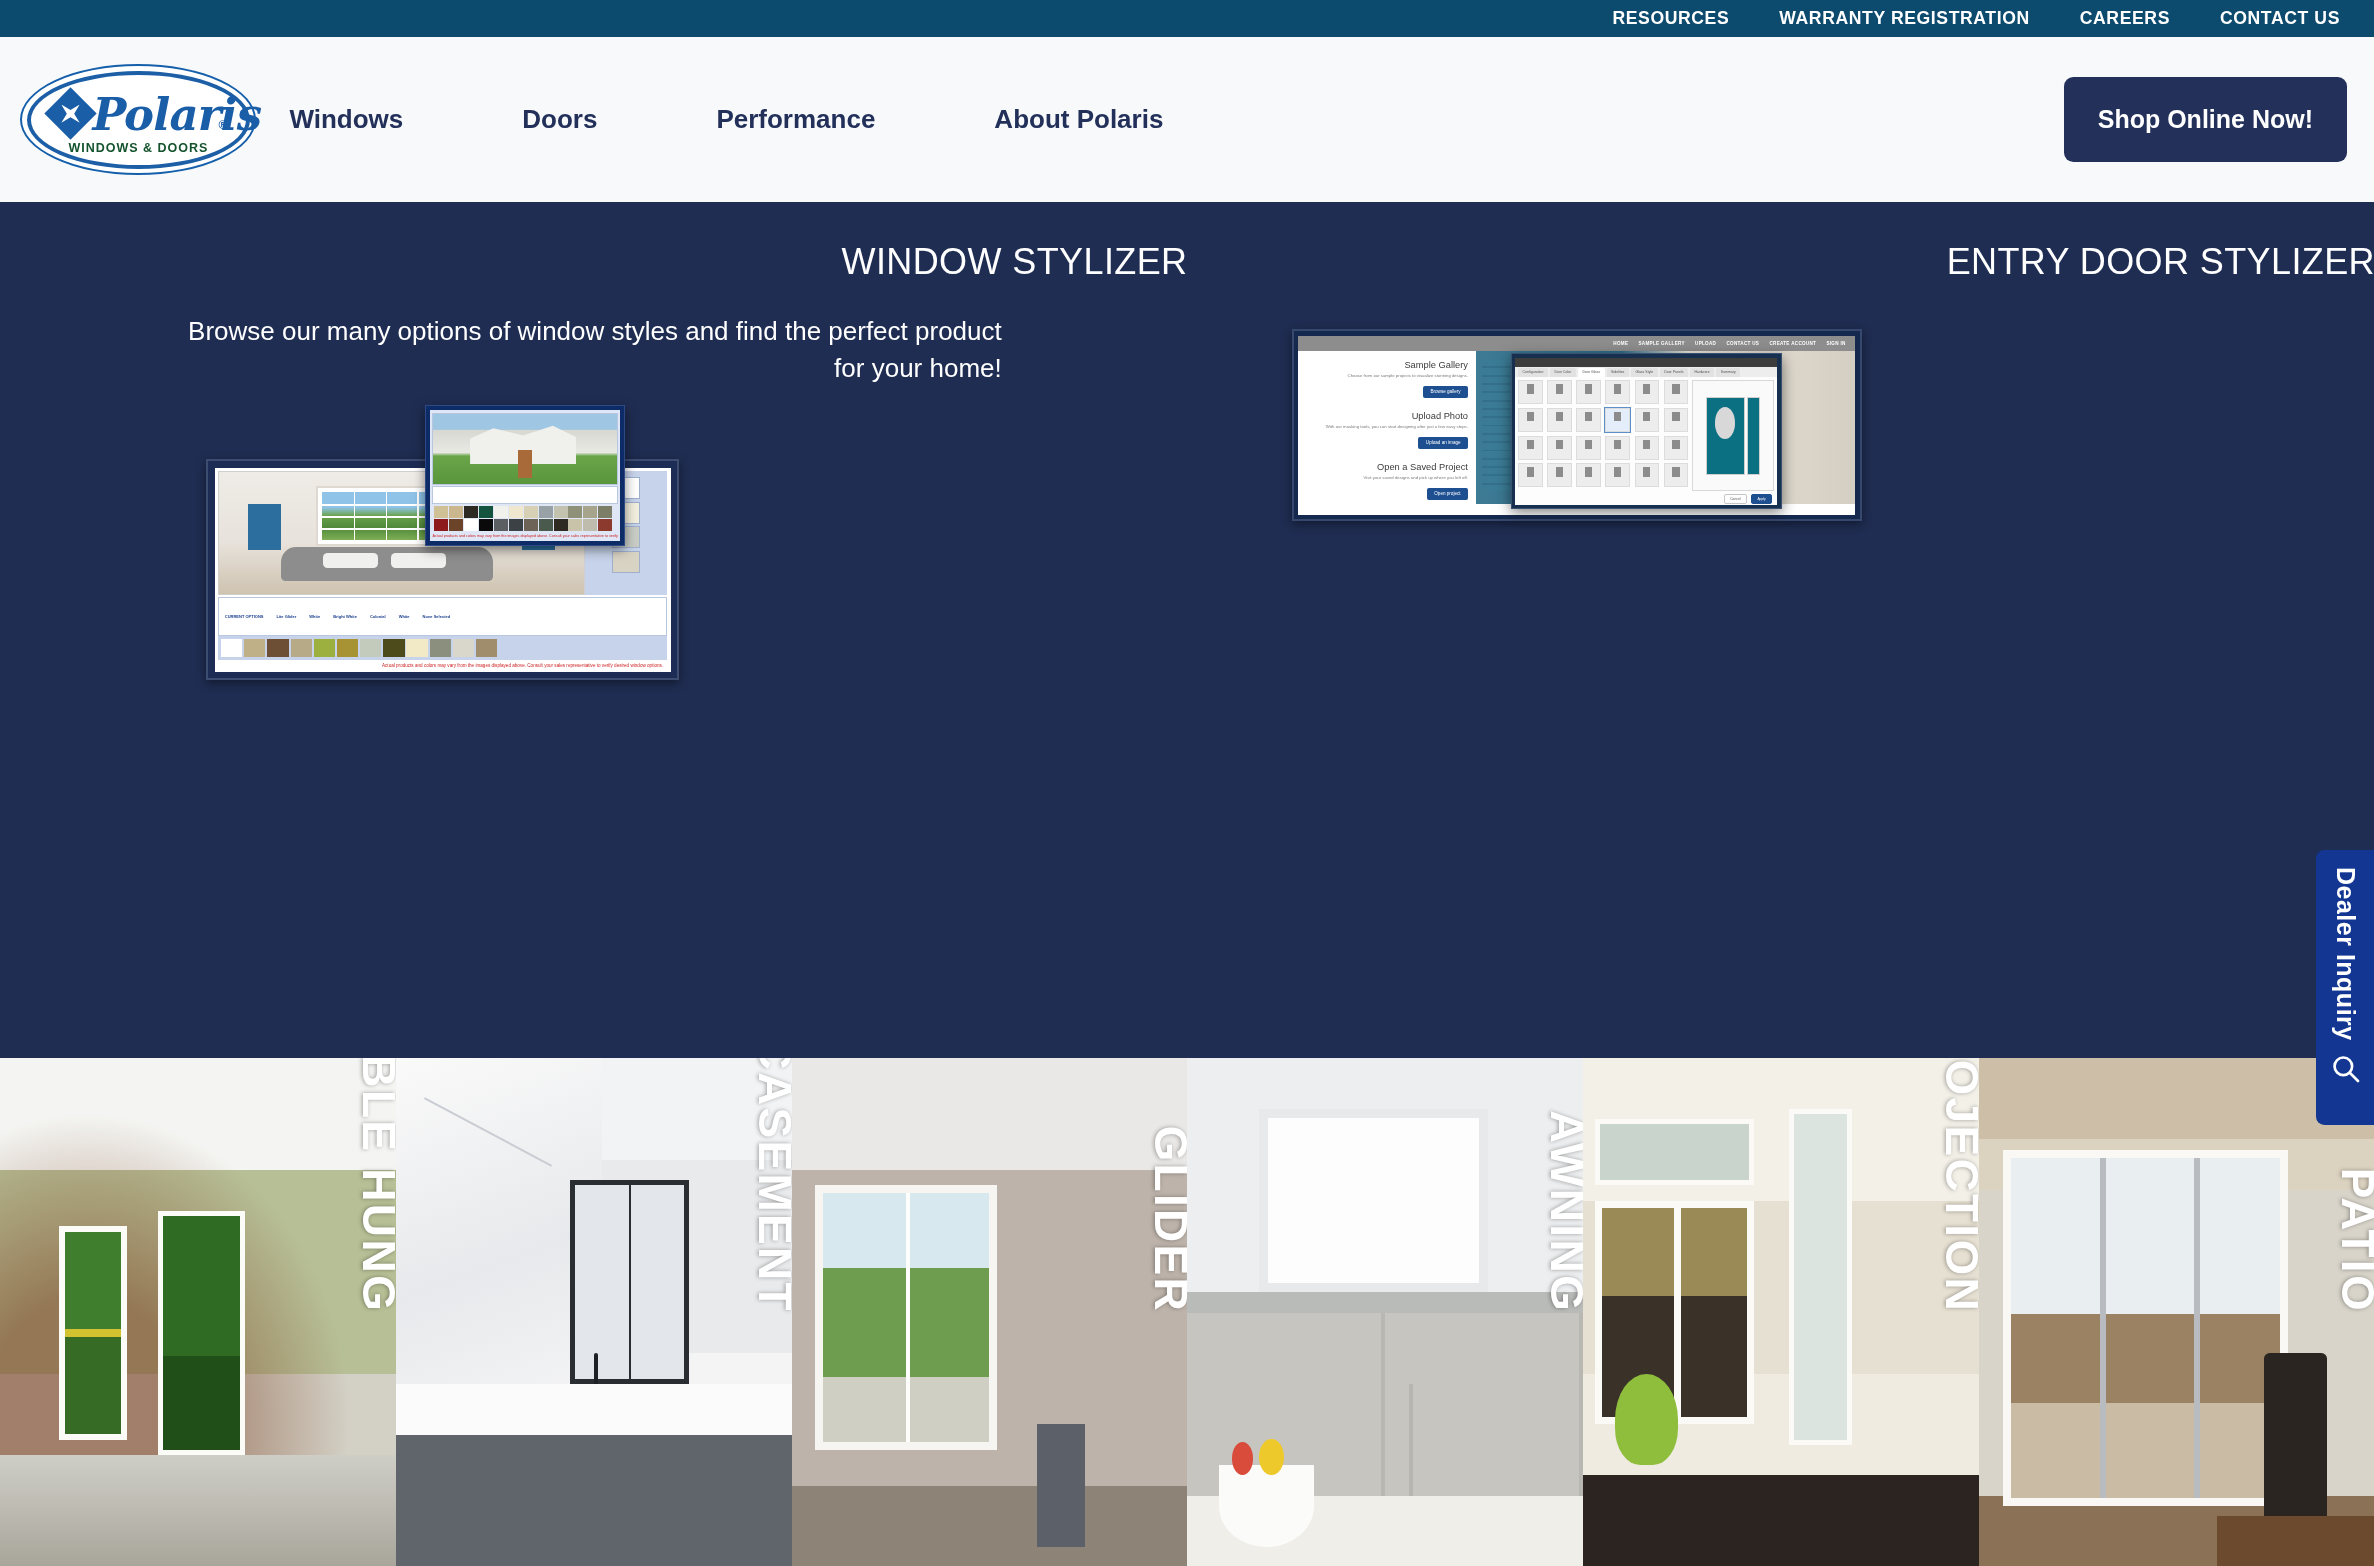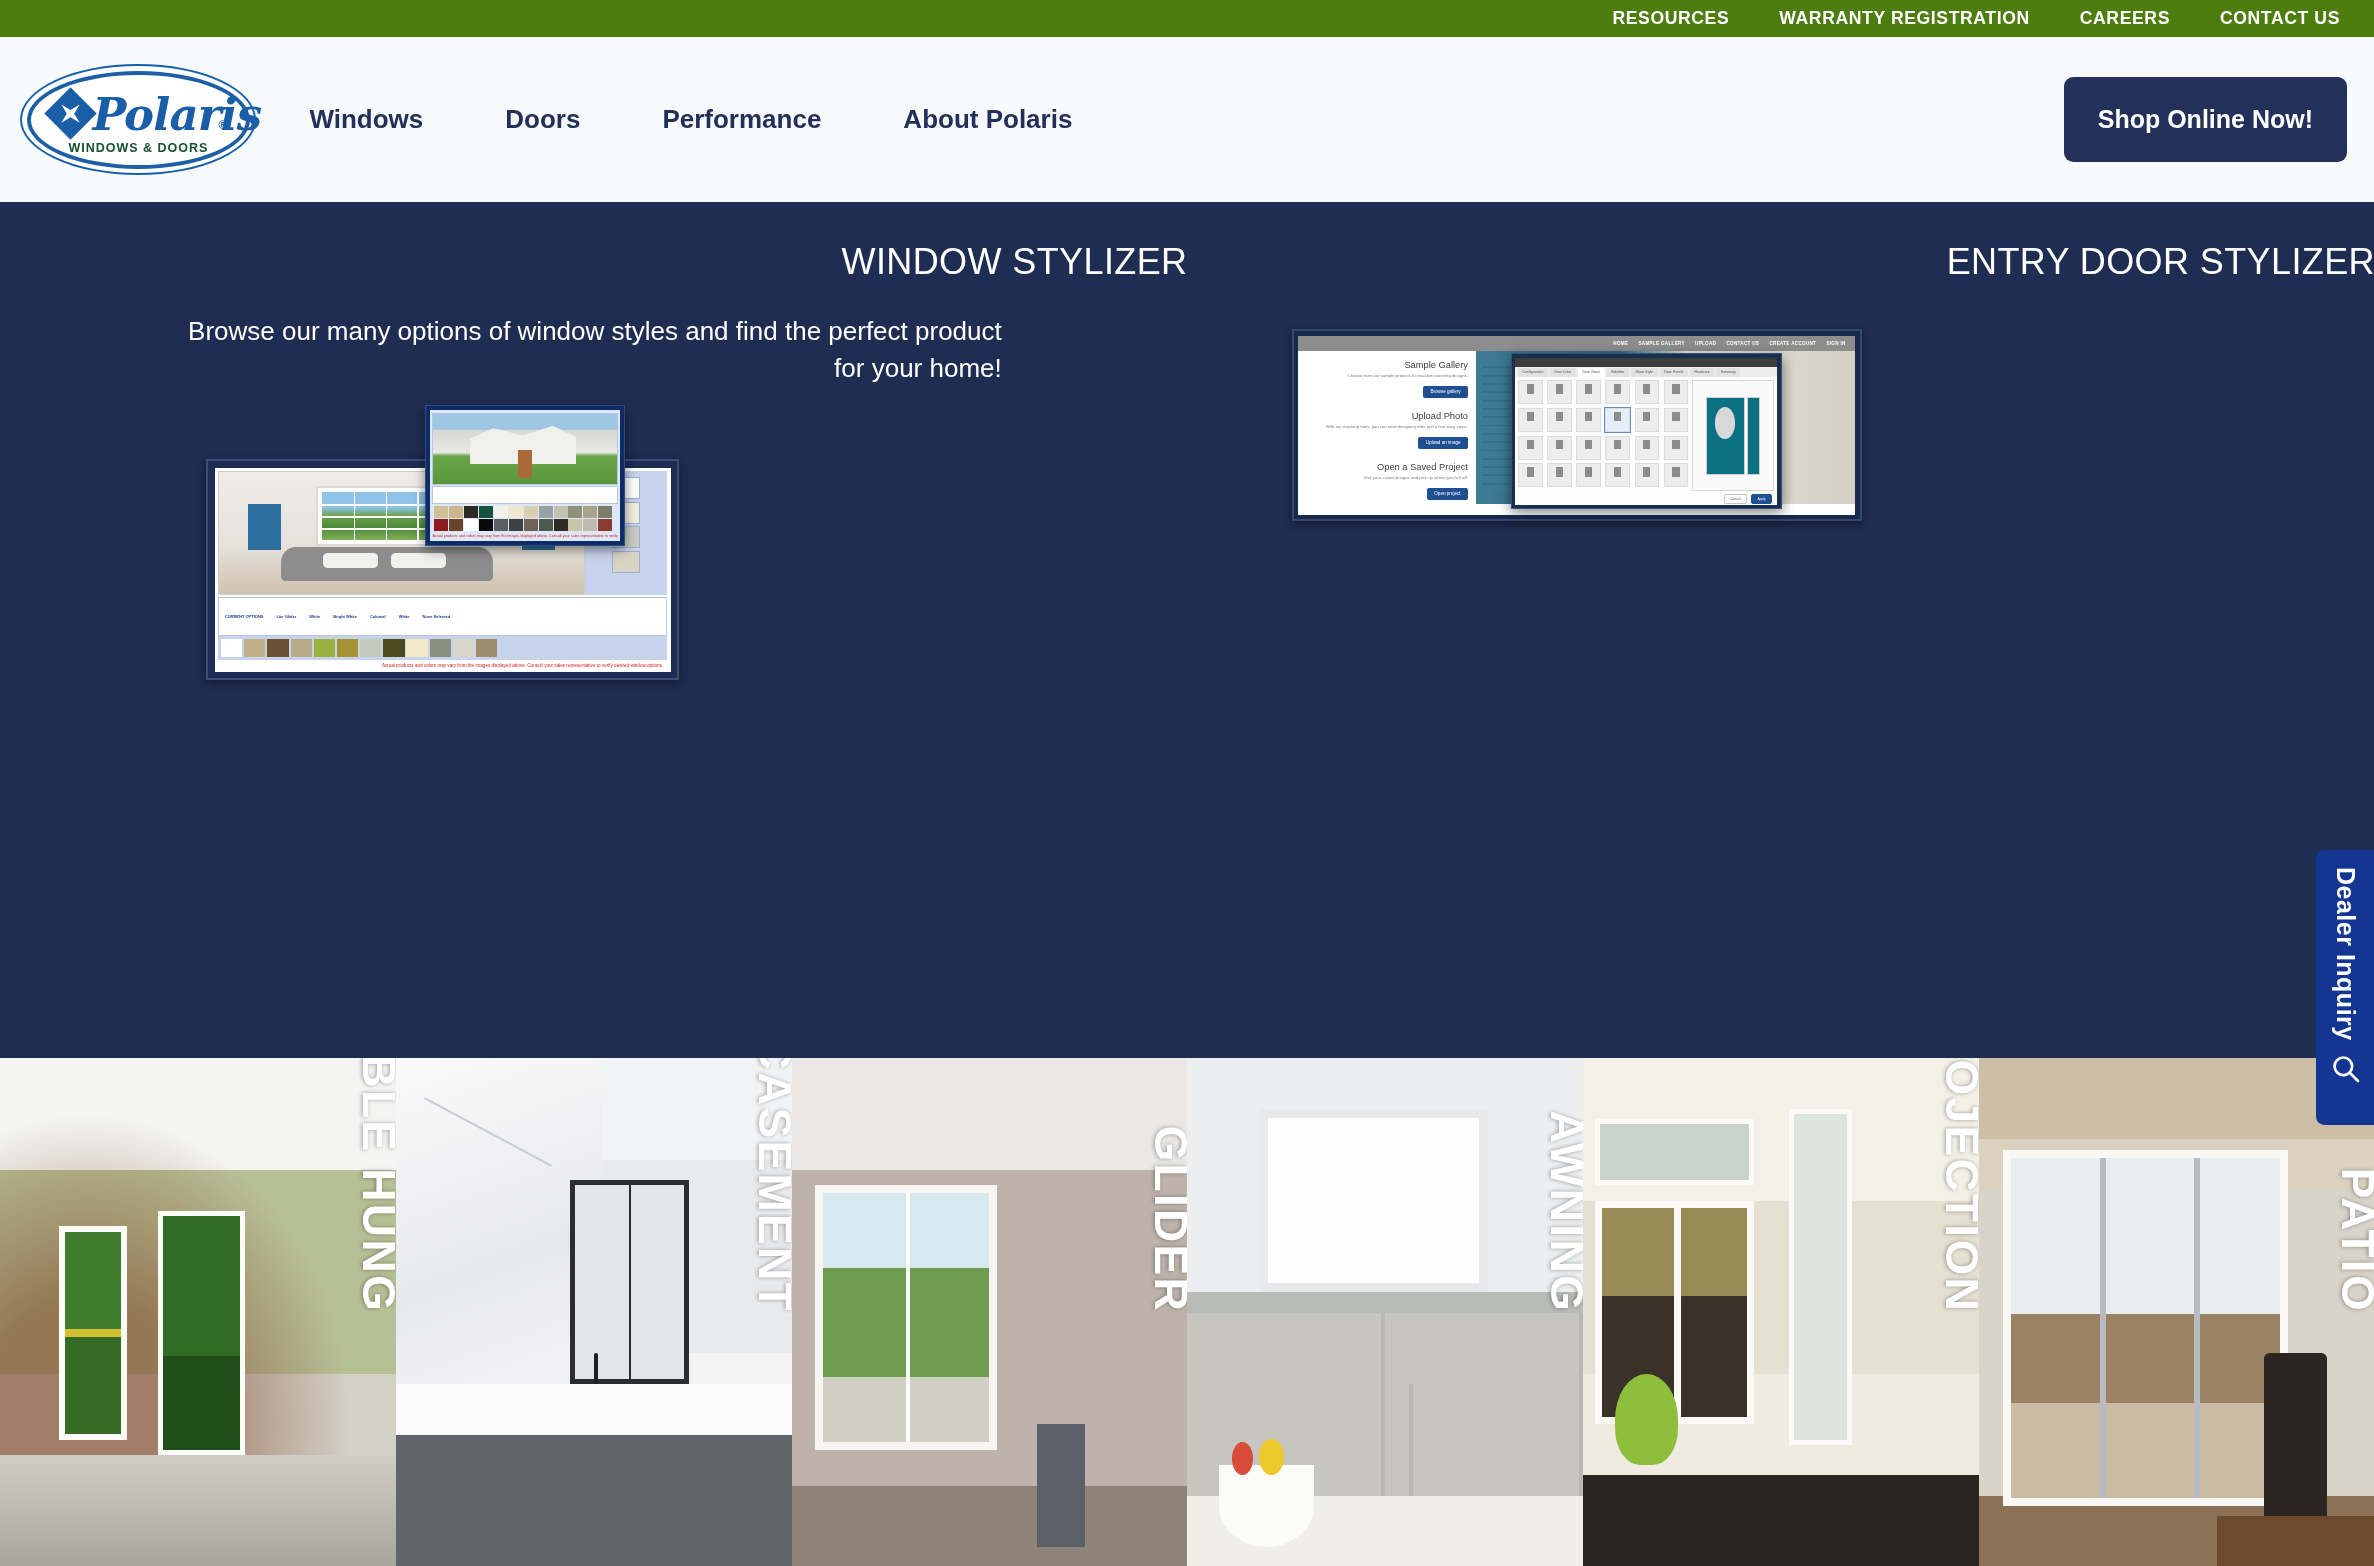--- a/index.html
+++ b/index.html
@@ -6,21 +6,21 @@
   html, body {
     width: 2375px; height: 1567px;
     font-family: "Liberation Sans", sans-serif;
     background: #ffffff;
     overflow: hidden;
   }
 
   
   .utility-bar {
     height: 37px; width: 100%;
-    background: #4d7c0f;
+    background: #0c4a6e;
     display: flex; align-items: center; justify-content: flex-end;
     padding-right: 35px;
   }
   .utility-link {
     color: #ffffff;
     font-size: 17.6px;
     font-weight: 700;
     letter-spacing: 0.6px;
     margin-left: 50px;
     text-decoration: none;
@@ -83,21 +83,21 @@
   }
   .logo-sub {
     position: absolute;
     left: 0; right: 0; top: 77px;
     text-align: center;
     font-size: 12.5px; font-weight: 700;
     color: #14532d;
     letter-spacing: 1px;
   }
 
-  .main-nav { display: flex; align-items: flex-end; margin-left: 41px; }
+  .main-nav { display: flex; align-items: flex-end; margin-left: 21px; gap: 37px; }
   .nav-link {
     font-size: 26px;
     font-weight: 700;
     color: #22305a;
     text-decoration: none;
     margin-right: 82px;
     white-space: nowrap;
   }
   .shop-btn {
     margin-left: auto;

